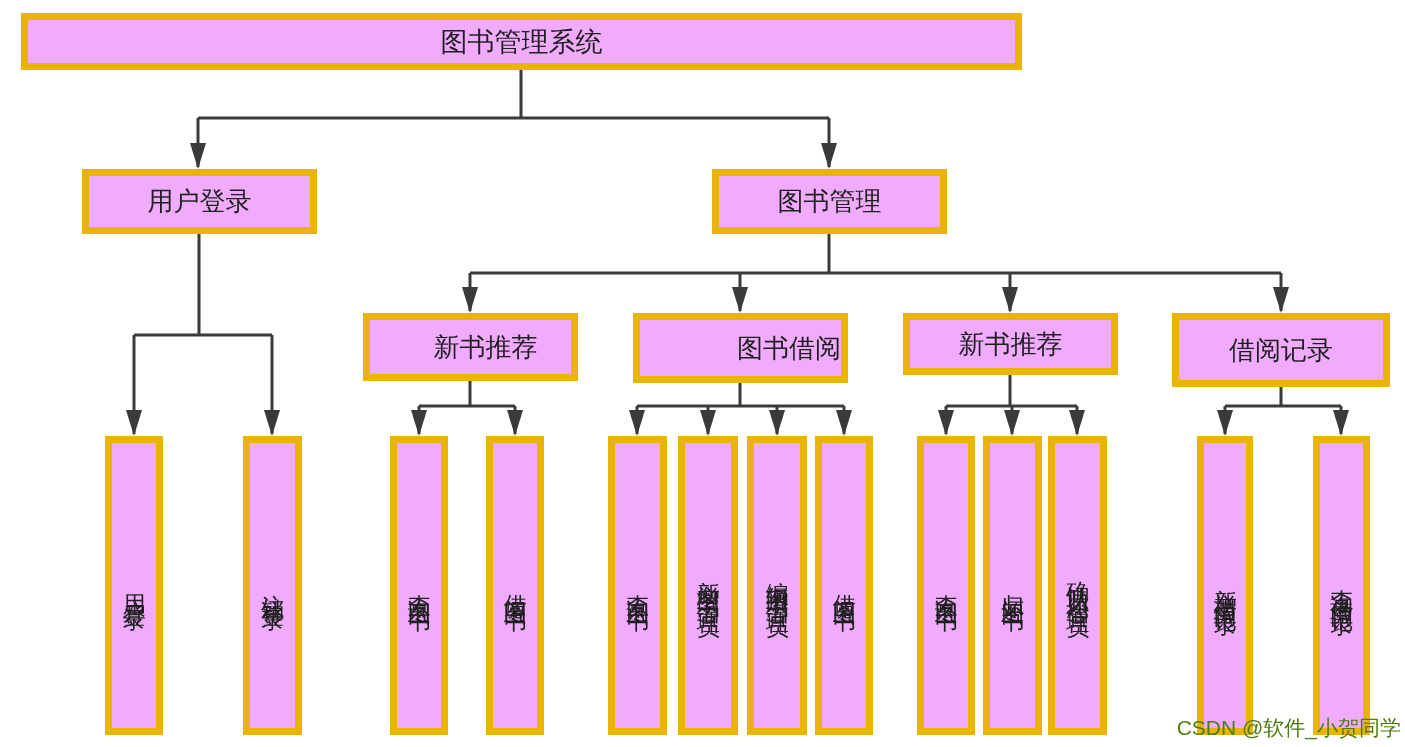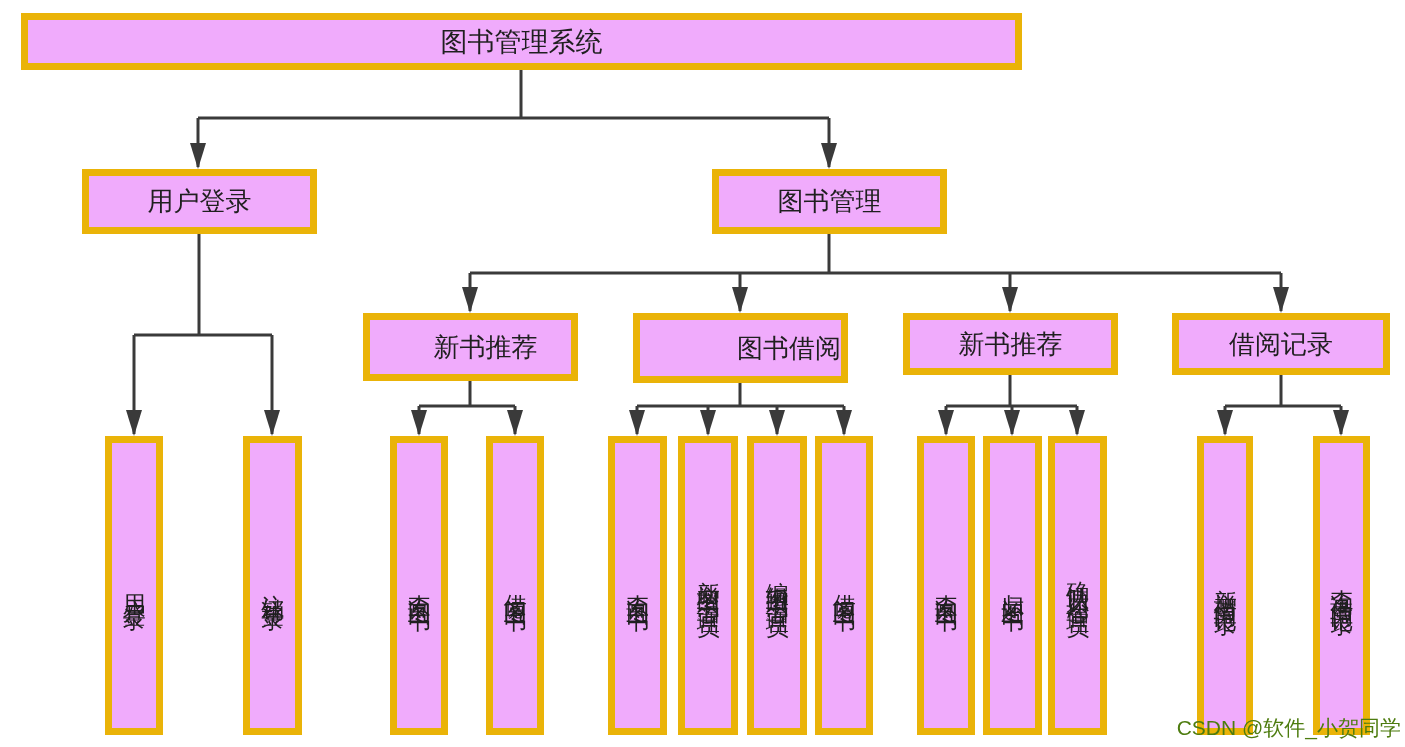--- a/index.html
+++ b/index.html
@@ -98,21 +98,21 @@
 
   <div class="node branch-node" style="left:363px; top:313px; width:215px; height:68px;padding-left:30px;">
     <span>新书推荐</span>
   </div>
   <div class="node branch-node" style="left:633px; top:313px; width:215px; height:70px;justify-content:flex-end;">
     <span>图书借阅</span>
   </div>
   <div class="node branch-node" style="left:903px; top:313px; width:215px; height:62px;">
     <span>新书推荐</span>
   </div>
-  <div class="node branch-node" style="left:1172px; top:313px; width:218px; height:62px;">
+  <div class="node branch-node" style="left:1172px; top:313px; width:218px; height:74px;">
     <span>借阅记录</span>
   </div>
 
   <div class="node leaf-node" style="left:105px; width:58px;">
     <span>用户登录</span>
   </div>
   <div class="node leaf-node" style="left:243px; width:59px;">
     <span>注销登录</span>
   </div>
 

